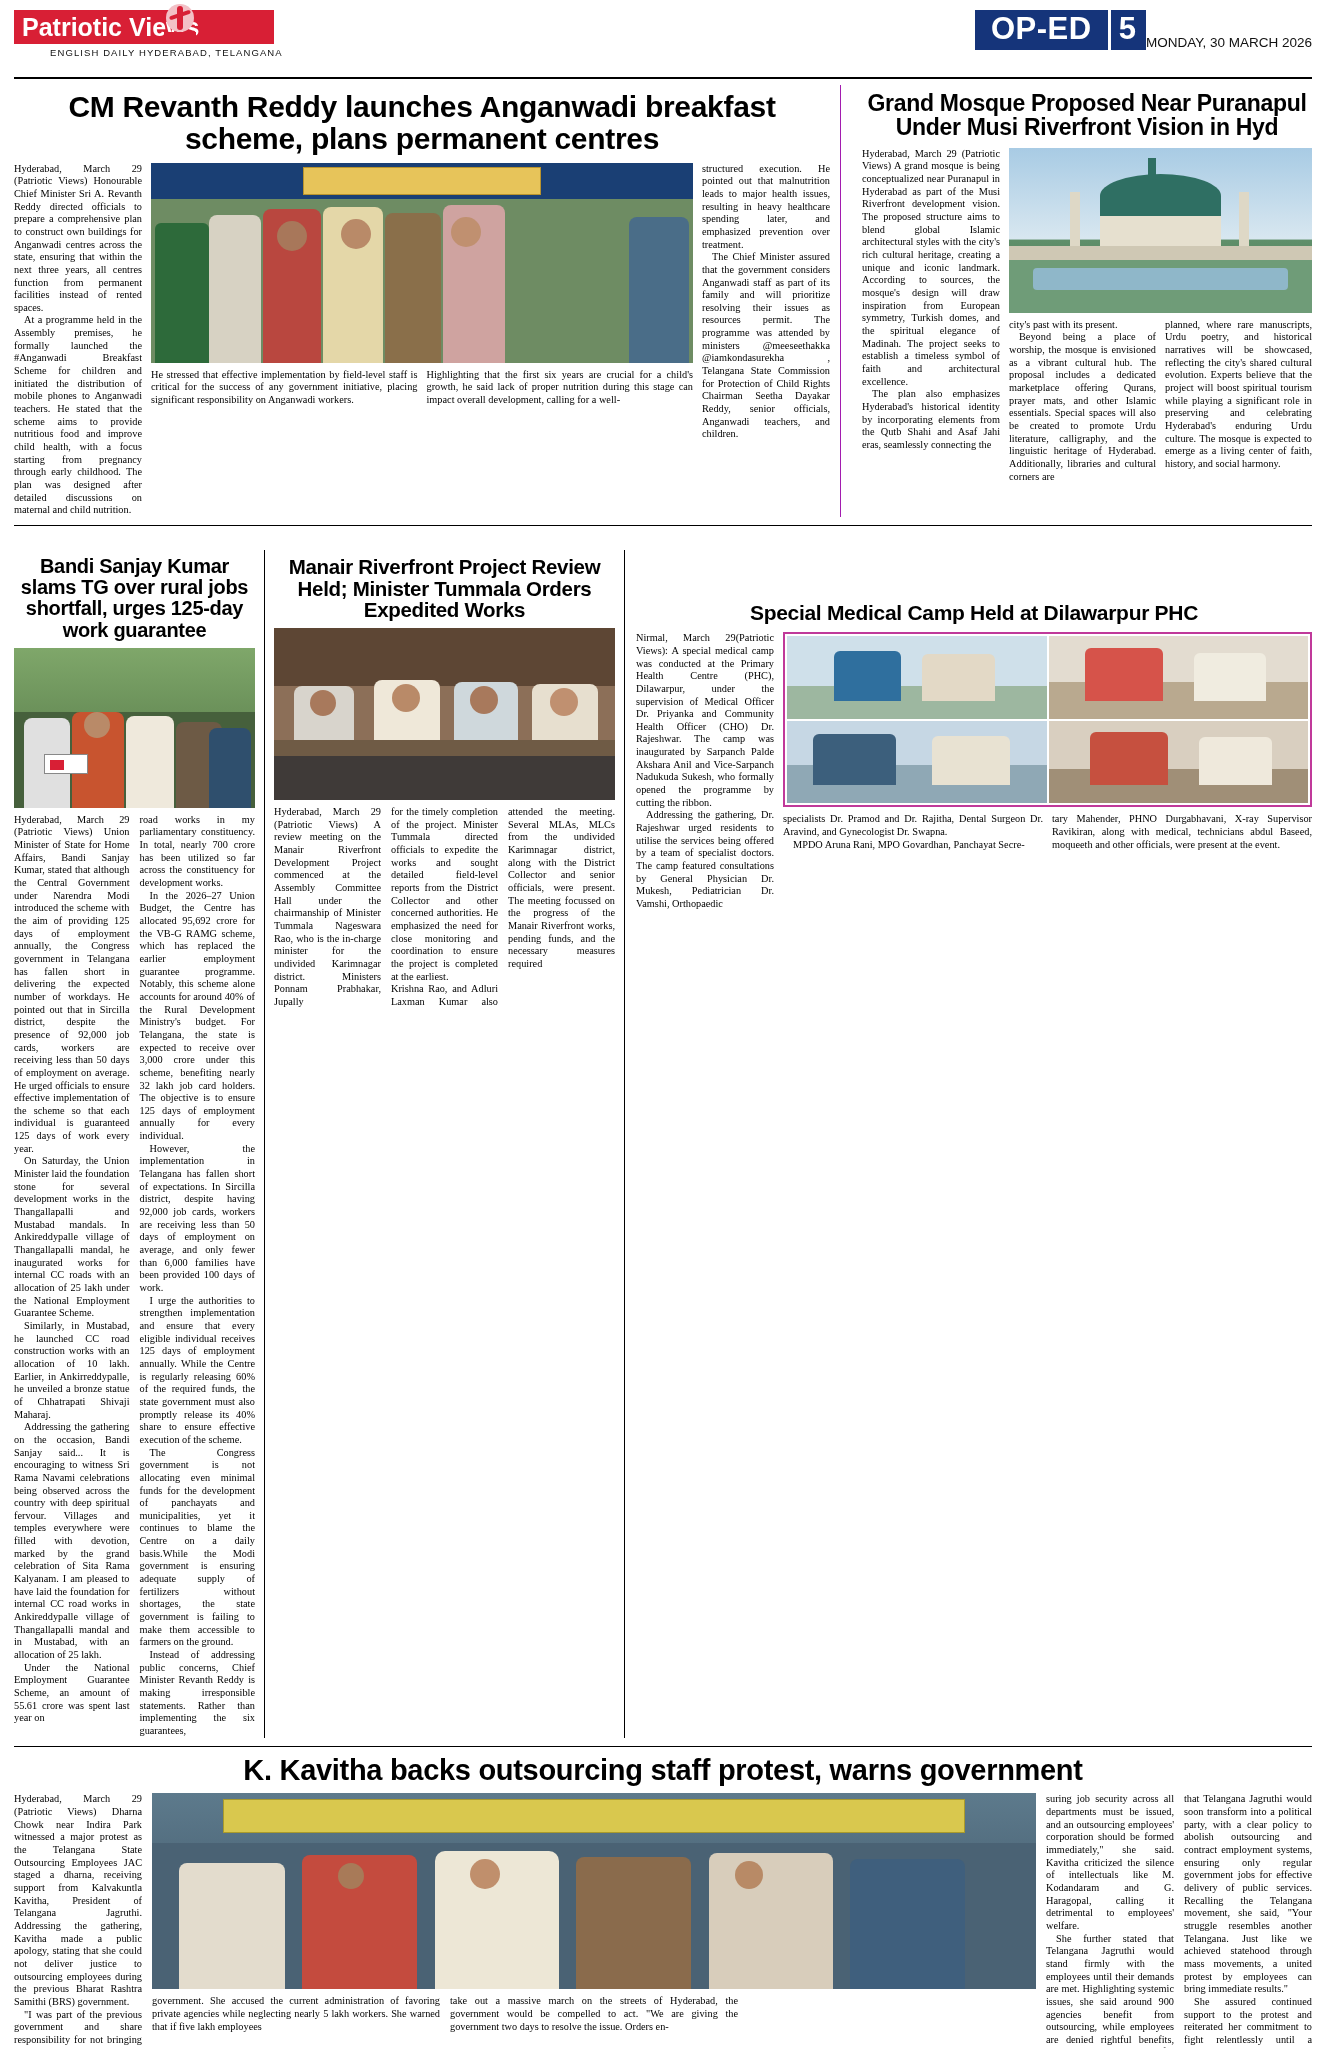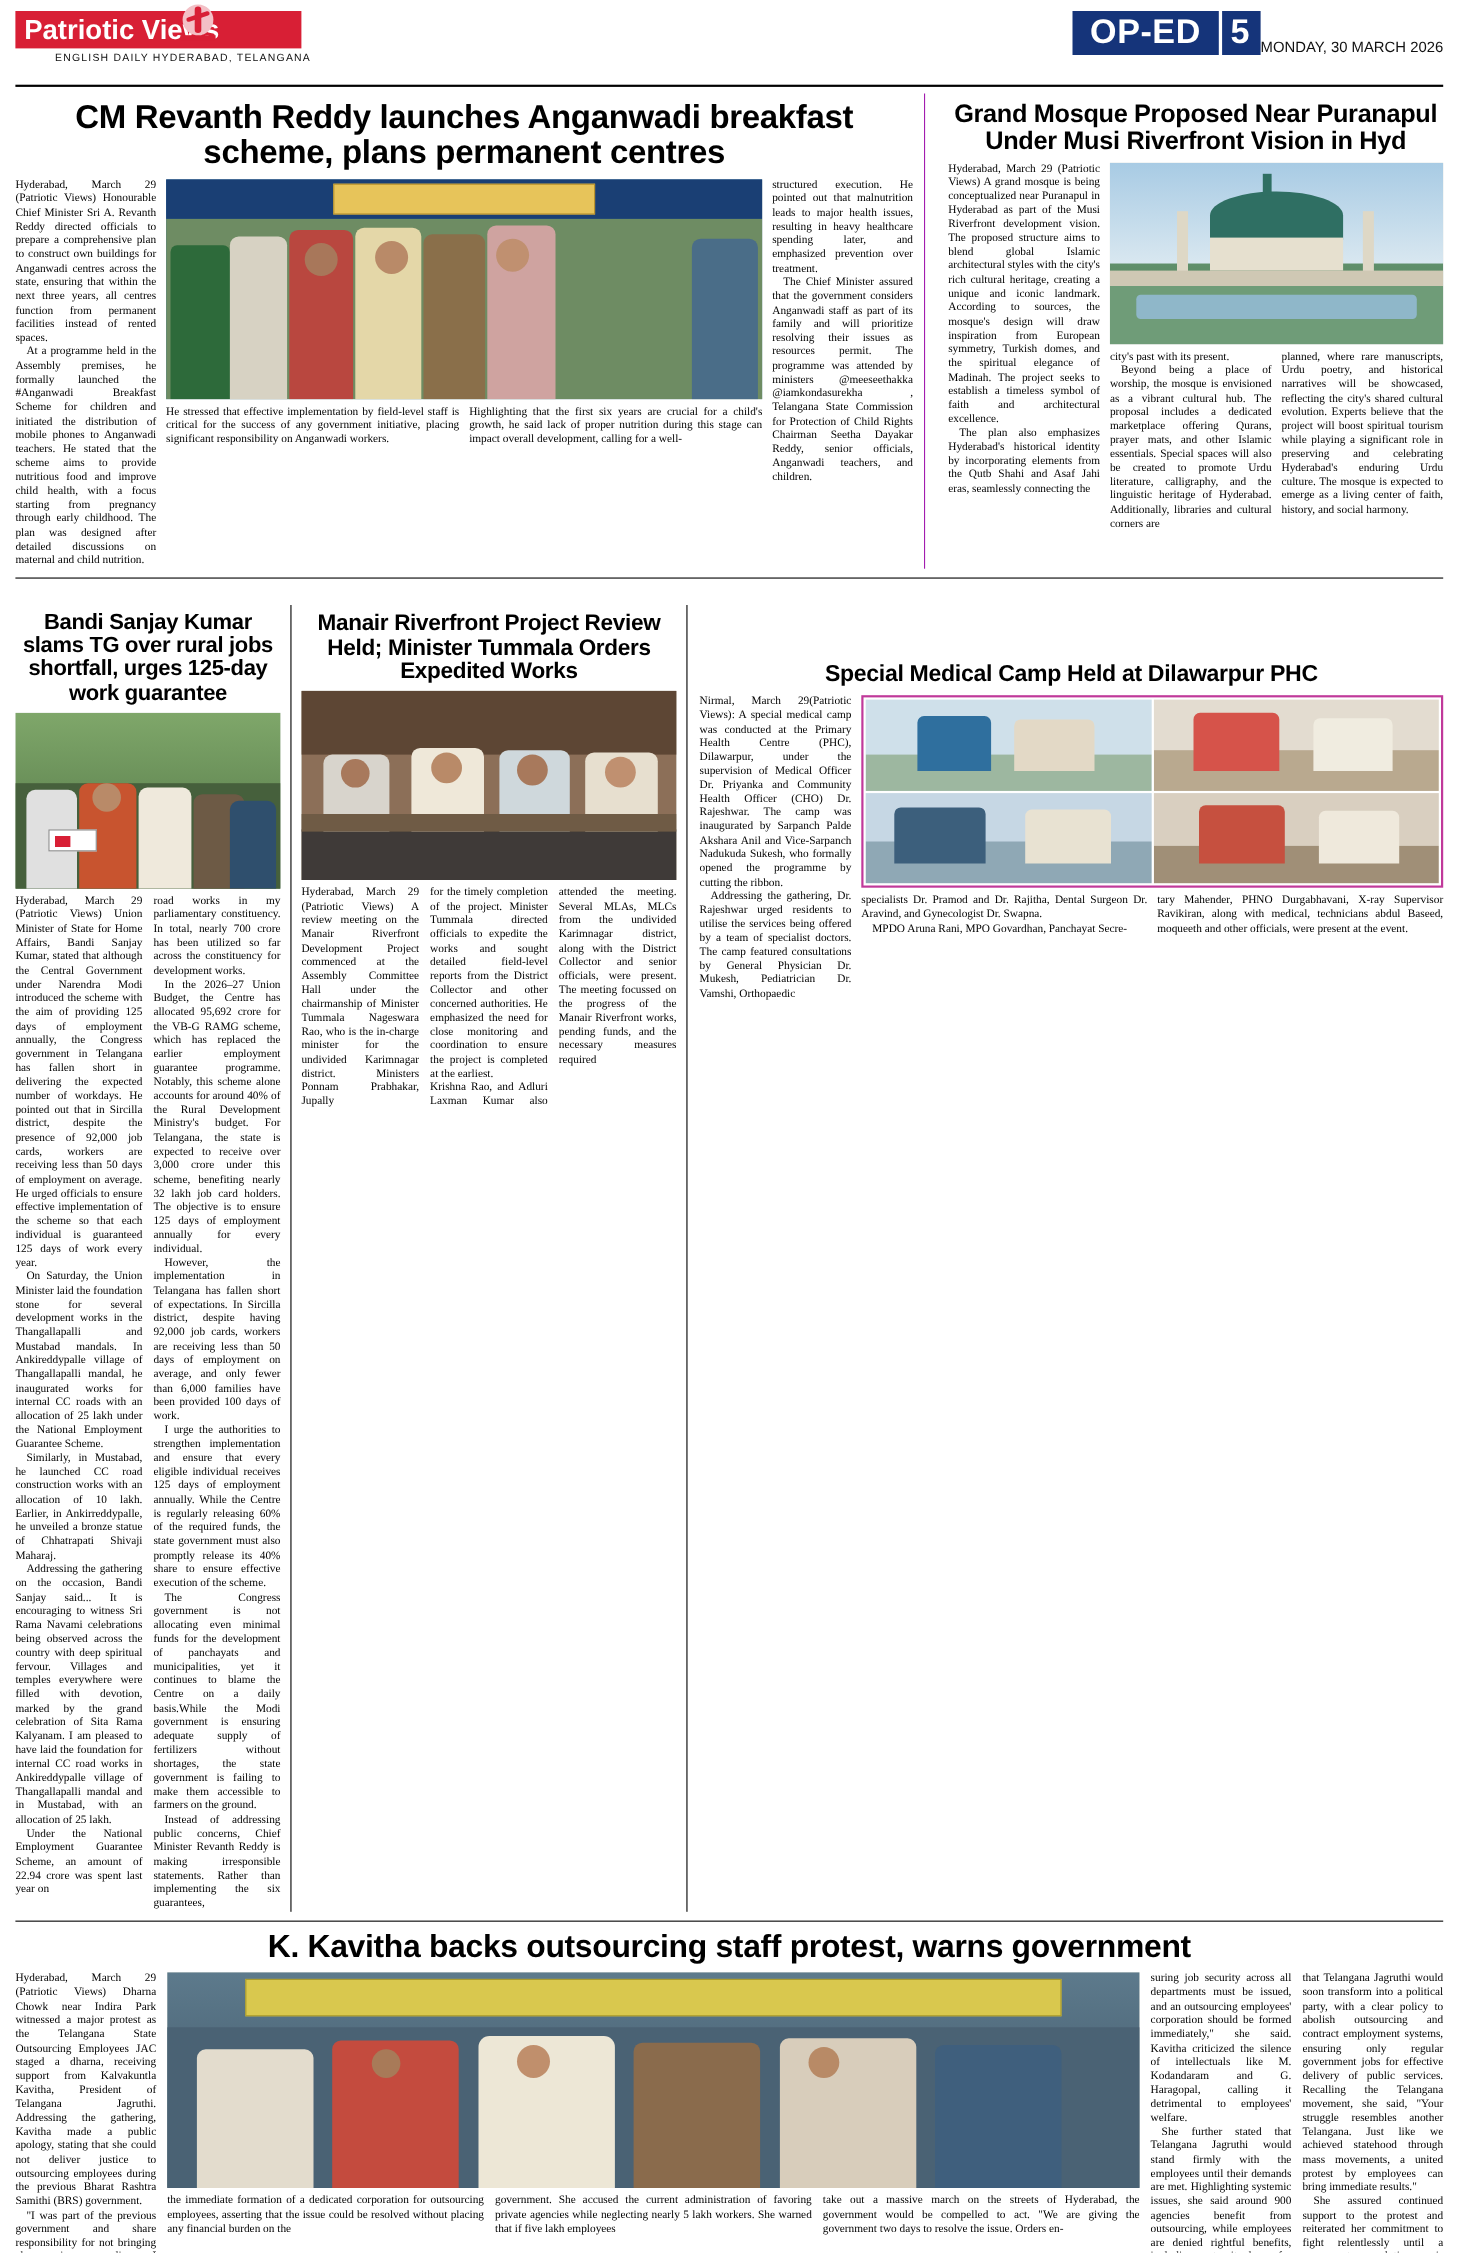--- a/index.html
+++ b/index.html
@@ -180,21 +180,21 @@
         <div class="ph" style="right:4px;bottom:0;width:42px;height:80px;background:#2f4f6d;border-radius:8px 8px 0 0;"></div>
         <div class="ph" style="left:70px;bottom:70px;width:26px;height:26px;border-radius:50%;background:#b98a68;"></div>
         <div class="ph" style="left:30px;bottom:34px;width:44px;height:20px;background:#ffffff;border:1px solid #888;"></div>
         <div class="ph" style="left:36px;bottom:38px;width:14px;height:10px;background:#d81f35;"></div>
       </div>
       <div class="body-text two-col" style="margin-top:6px;">
         <p class="first">Hyderabad, March 29 (Patriotic Views) Union Minister of State for Home Affairs, Bandi Sanjay Kumar, stated that although the Central Government under Narendra Modi introduced the scheme with the aim of providing 125 days of employment annually, the Congress government in Telangana has fallen short in delivering the expected number of workdays. He pointed out that in Sircilla district, despite the presence of 92,000 job cards, workers are receiving less than 50 days of employment on average. He urged officials to ensure effective implementation of the scheme so that each individual is guaranteed 125 days of work every year.</p>
         <p>On Saturday, the Union Minister laid the foundation stone for several development works in the Thangallapalli and Mustabad mandals. In Ankireddypalle village of Thangallapalli mandal, he inaugurated works for internal CC roads with an allocation of 25 lakh under the National Employment Guarantee Scheme.</p>
         <p>Similarly, in Mustabad, he launched CC road construction works with an allocation of 10 lakh. Earlier, in Ankirreddypalle, he unveiled a bronze statue of Chhatrapati Shivaji Maharaj.</p>
         <p>Addressing the gathering on the occasion, Bandi Sanjay said... It is encouraging to witness Sri Rama Navami celebrations being observed across the country with deep spiritual fervour. Villages and temples everywhere were filled with devotion, marked by the grand celebration of Sita Rama Kalyanam. I am pleased to have laid the foundation for internal CC road works in Ankireddypalle village of Thangallapalli mandal and in Mustabad, with an allocation of 25 lakh.</p>
-        <p>Under the National Employment Guarantee Scheme, an amount of 22.94 crore was spent last year on</p>
+        <p>Under the National Employment Guarantee Scheme, an amount of 55.61 crore was spent last year on</p>
         <p class="first">road works in my parliamentary constituency. In total, nearly 700 crore has been utilized so far across the constituency for development works.</p>
         <p>In the 2026–27 Union Budget, the Centre has allocated 95,692 crore for the VB-G RAMG scheme, which has replaced the earlier employment guarantee programme. Notably, this scheme alone accounts for around 40% of the Rural Development Ministry's budget. For Telangana, the state is expected to receive over 3,000 crore under this scheme, benefiting nearly 32 lakh job card holders. The objective is to ensure 125 days of employment annually for every individual.</p>
         <p>However, the implementation in Telangana has fallen short of expectations. In Sircilla district, despite having 92,000 job cards, workers are receiving less than 50 days of employment on average, and only fewer than 6,000 families have been provided 100 days of work.</p>
         <p>I urge the authorities to strengthen implementation and ensure that every eligible individual receives 125 days of employment annually. While the Centre is regularly releasing 60% of the required funds, the state government must also promptly release its 40% share to ensure effective execution of the scheme.</p>
         <p>The Congress government is not allocating even minimal funds for the development of panchayats and municipalities, yet it continues to blame the Centre on a daily basis.While the Modi government is ensuring adequate supply of fertilizers without shortages, the state government is failing to make them accessible to farmers on the ground.</p>
         <p>Instead of addressing public concerns, Chief Minister Revanth Reddy is making irresponsible statements. Rather than implementing the six guarantees,</p>
       </div>
     </div>
 
     <div class="mid-b">
@@ -280,21 +280,20 @@
           <div class="ph" style="left:17%;top:62px;width:13%;height:134px;background:#c44b3e;border-radius:8px 8px 0 0;"></div>
           <div class="ph" style="left:32%;top:58px;width:14%;height:138px;background:#ede7d6;border-radius:10px 10px 0 0;"></div>
           <div class="ph" style="left:48%;top:64px;width:13%;height:132px;background:#8a6b4c;border-radius:8px 8px 0 0;"></div>
           <div class="ph" style="left:63%;top:60px;width:14%;height:136px;background:#d8cdbb;border-radius:8px 8px 0 0;"></div>
           <div class="ph" style="left:79%;top:66px;width:13%;height:130px;background:#3f5f7d;border-radius:8px 8px 0 0;"></div>
           <div class="ph" style="left:36%;top:66px;width:30px;height:30px;border-radius:50%;background:#c08f6c;"></div>
           <div class="ph" style="left:21%;top:70px;width:26px;height:26px;border-radius:50%;background:#a87a58;"></div>
           <div class="ph" style="left:66%;top:68px;width:28px;height:28px;border-radius:50%;background:#b88a66;"></div>
         </div>
         <div class="body-text" style="columns:3; column-gap:10px; margin-top:6px;">
-          <p class="first">the immediate formation of a dedicated corporation for outsourcing employees, asserting that the issue could be resolved without placing any financial burden on the</p>
           <p class="first">government. She accused the current administration of favoring private agencies while neglecting nearly 5 lakh workers. She warned that if five lakh employees</p>
           <p class="first">take out a massive march on the streets of Hyderabad, the government would be compelled to act. "We are giving the government two days to resolve the issue. Orders en-</p>
         </div>
       </div>
       <div style="width:128px;" class="body-text">
         <p class="first">suring job security across all departments must be issued, and an outsourcing employees' corporation should be formed immediately," she said. Kavitha criticized the silence of intellectuals like M. Kodandaram and G. Haragopal, calling it detrimental to employees' welfare.</p>
         <p>She further stated that Telangana Jagruthi would stand firmly with the employees until their demands are met. Highlighting systemic issues, she said around 900 agencies benefit from outsourcing, while employees are denied rightful benefits, including maternity leave for women workers.</p>
 
       </div>
       <div style="width:128px;" class="body-text">

